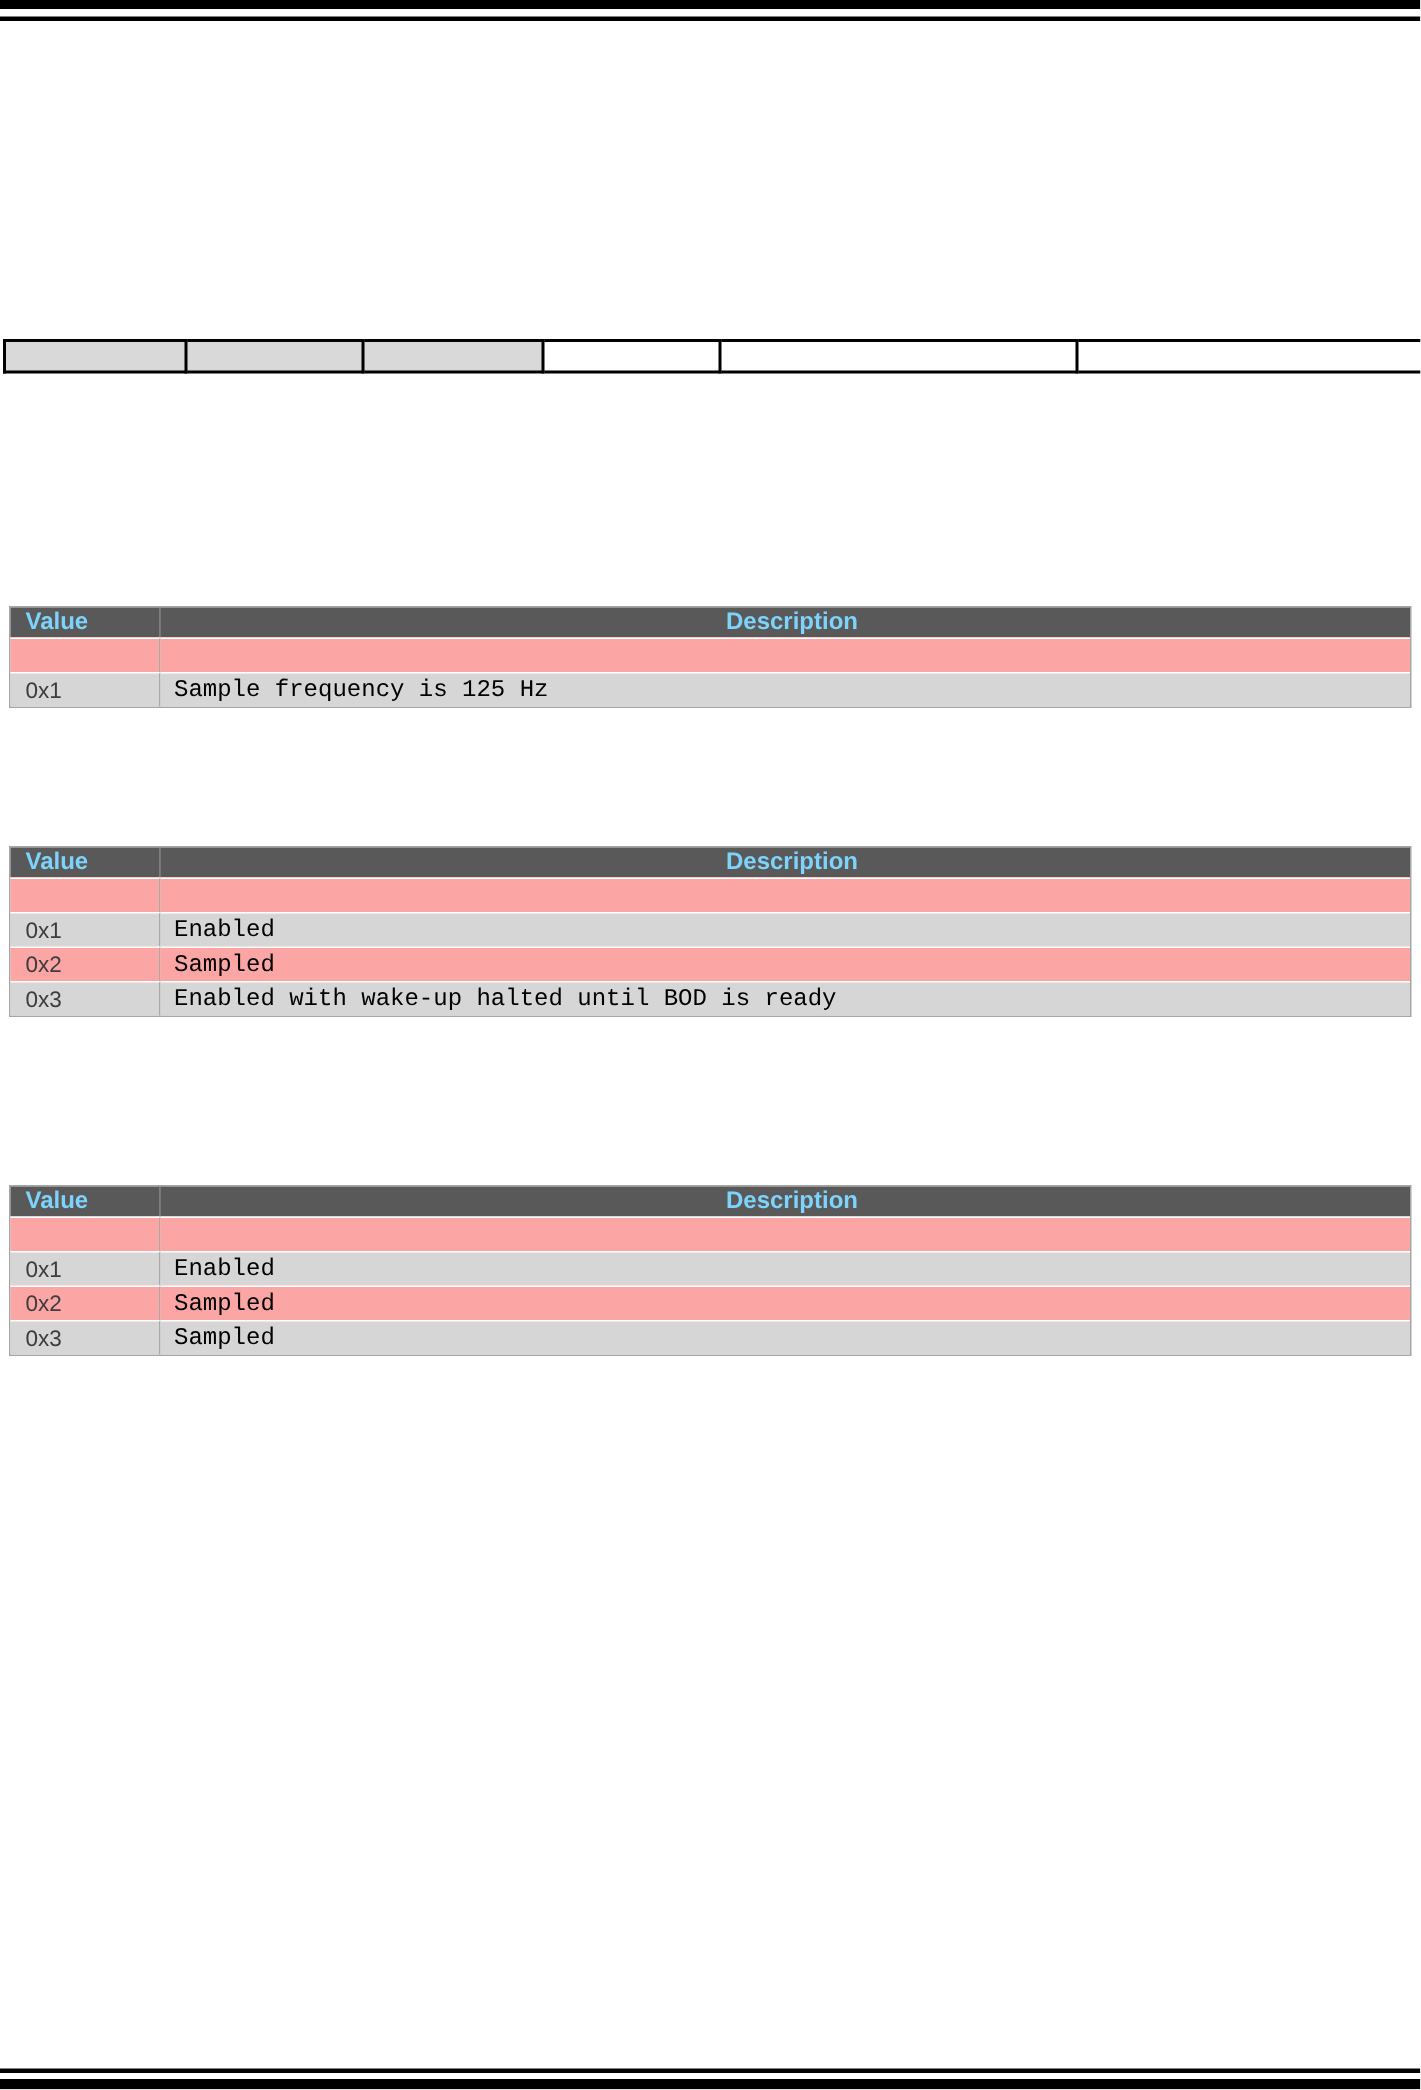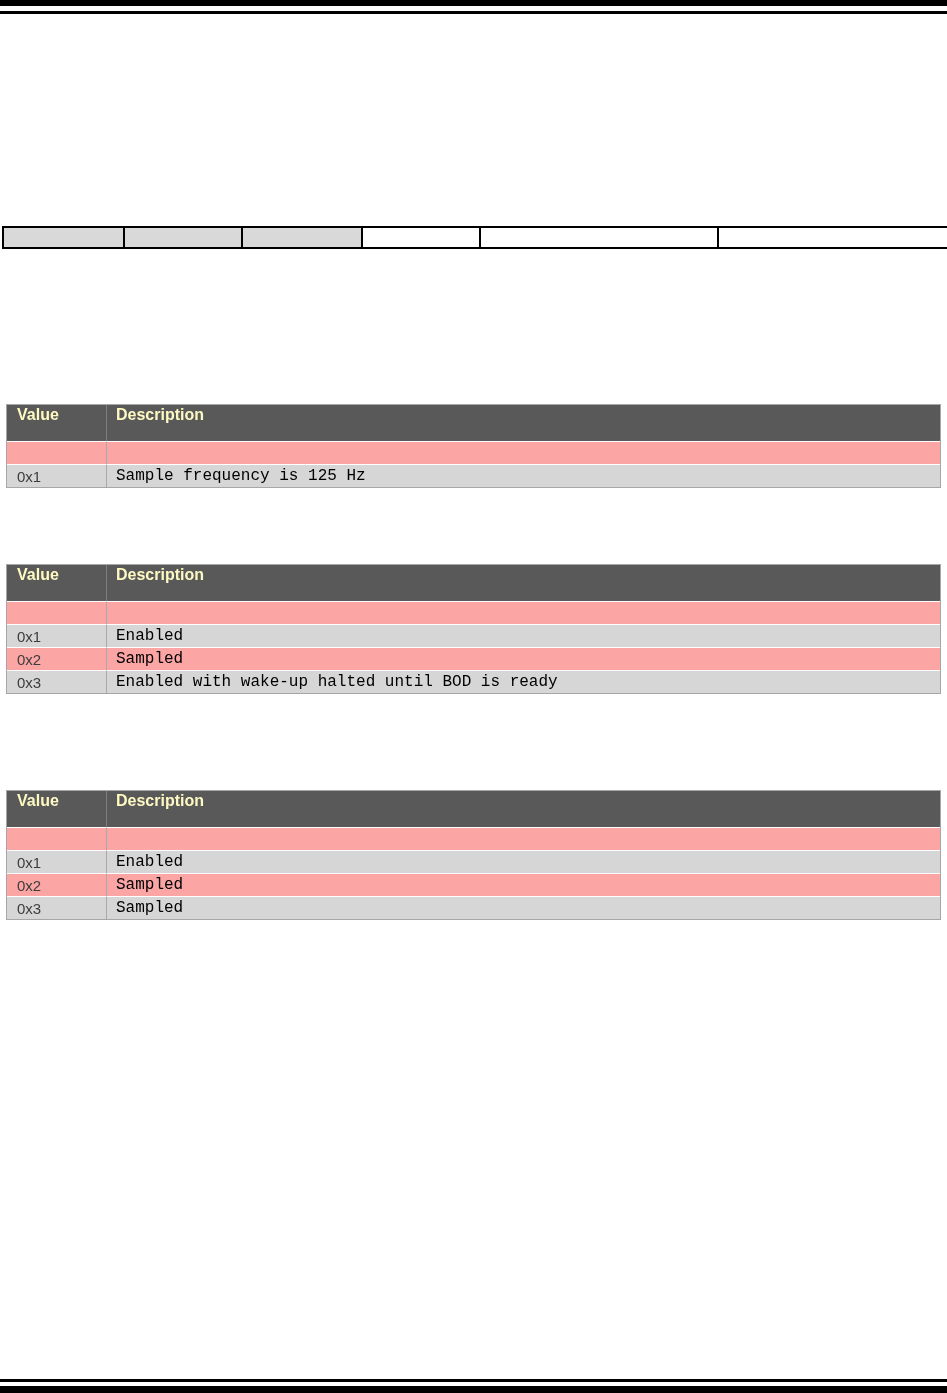--- a/index.html
+++ b/index.html
@@ -47,33 +47,33 @@
     border-collapse: separate;
     border-spacing: 0;
     table-layout: fixed;
     width: 935px;
     border: 1px solid #a6a6a6;
     font-size: 16px;
     color: #000000;
   }
   table.value-table th {
     background: #595959;
-    color: #fef9c3;
+    color: #7dd3fc;
     font-weight: bold;
     text-align: left;
     height: 20px;
-    padding: 0 0 16px 10px;
+    padding: 0 0 0 10px;
     font-size: 16px;
     vertical-align: middle;
   }
   table.value-table th.h-value {
     width: 89px; 
     border-right: 1px solid #7e7e80;
   }
-  table.value-table th.h-desc { padding-left: 9px; }
+  table.value-table th.h-desc { padding-left: 9px; text-align: center; }
   table.value-table td {
     height: 22px;
     padding: 0 0 0 10px;
     border-top: 1px solid #ffffff;
     vertical-align: middle;
     overflow: hidden;
     white-space: nowrap;
     font-family: Liberation Mono, monospace;
   }
   table.value-table td.value-cell {

